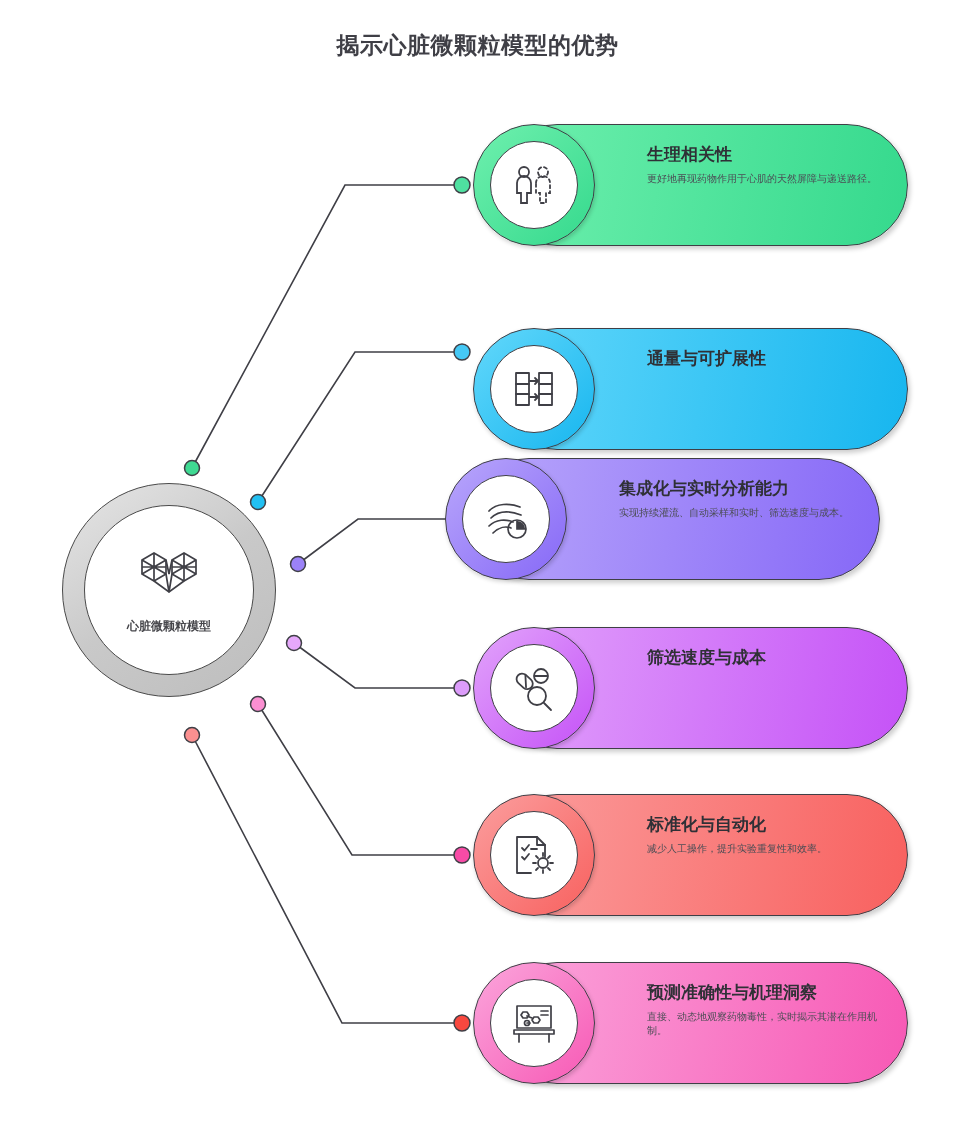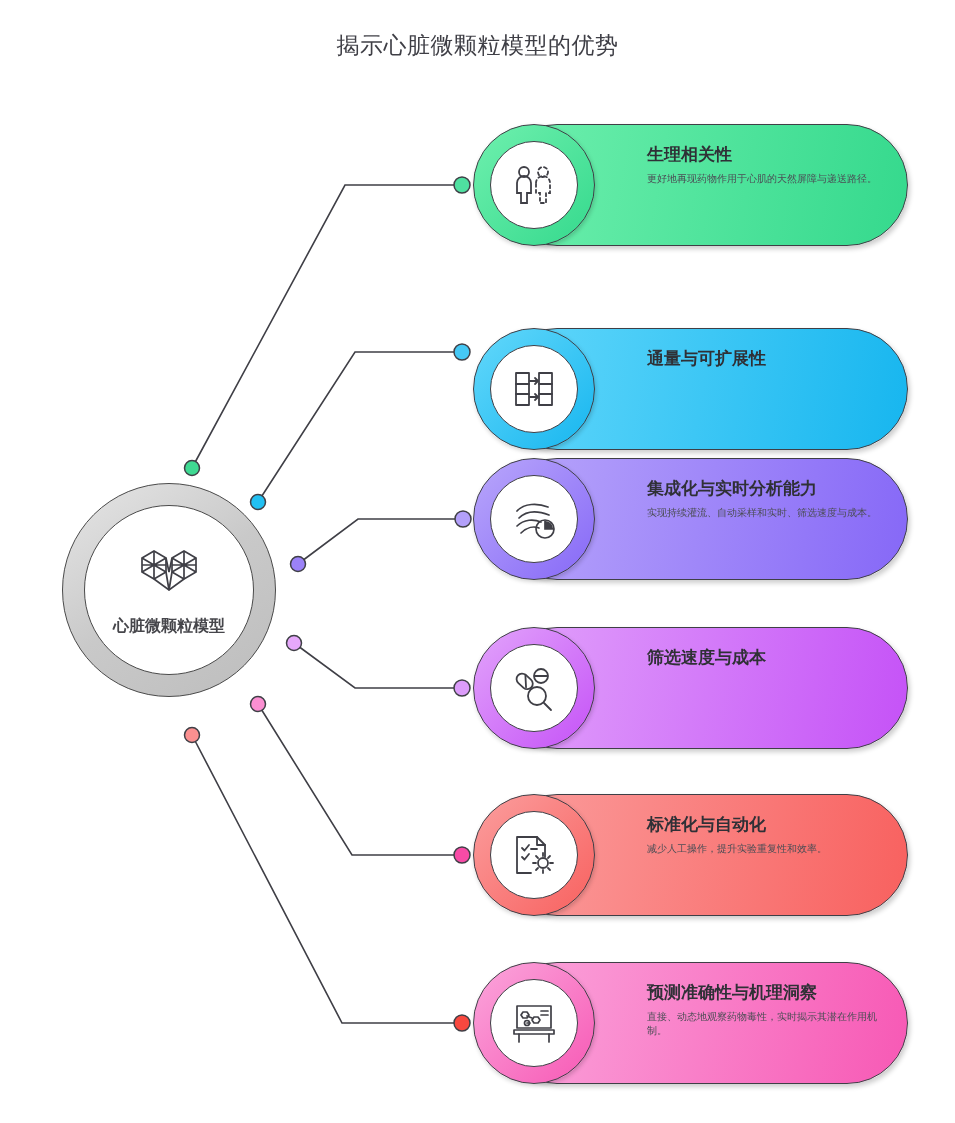--- a/index.html
+++ b/index.html
@@ -8,21 +8,21 @@
     background:#ffffff;
     font-family:"Liberation Sans","DejaVu Sans",sans-serif;
     overflow:hidden;
     position:relative;
   }
   #stage{position:absolute;left:0;top:0;width:955px;height:1123px;}
 
   .title{
     position:absolute;left:0;top:30px;width:955px;
     text-align:center;
-    font-size:23px;font-weight:normal;color:#3f3f46;
+    font-size:23px;font-weight:bold;color:#3f3f46;
     letter-spacing:.5px;
   }
 
   svg.links{position:absolute;left:0;top:0;width:955px;height:1123px;}
 
   
   .hub{
     position:absolute;left:62px;top:483px;width:214px;height:214px;
     border-radius:50%;
     background:linear-gradient(145deg,#e6e6e6 0%,#c9c9c9 50%,#bdbdbd 100%);
@@ -30,21 +30,21 @@
     box-sizing:border-box;
     display:flex;align-items:center;justify-content:center;
   }
   .hub-inner{
     width:168px;height:168px;border-radius:50%;
     background:#ffffff;border:1.6px solid #4a4a4a;
     display:flex;flex-direction:column;align-items:center;justify-content:center;
     gap:12px;
   }
   .hub-label{
-    font-size:16px;font-weight:bold;color:#46464b;white-space:nowrap;
+    font-size:12px;font-weight:bold;color:#46464b;white-space:nowrap;
   }
 
   
   .card{
     position:absolute;
     height:122px;
     border-radius:61px;
     border:1.5px solid #3f3f46;
     box-sizing:border-box;
     box-shadow:2px 3px 5px rgba(0,0,0,.20);
@@ -154,21 +154,21 @@
           <path d="M22 18 h7 M27 15 l3 3 -3 3"></path>
           <path d="M22 34 h7 M27 31 l3 3 -3 3"></path>
         </svg>
       </div>
     </div>
     <div class="card-text">
       <p class="card-title">通量与可扩展性</p>
     </div>
   </div>
 
-  <div class="card" style="left:496px;top:458px;width:412px;background:linear-gradient(100deg,#b9a7fb 0%,#8668f7 100%);">
+  <div class="card" style="left:468px;top:458px;width:412px;background:linear-gradient(100deg,#b9a7fb 0%,#8668f7 100%);">
     <div class="badge" style="background:linear-gradient(135deg,#b9a7fb 0%,#8668f7 100%);">
       <div class="badge-inner">
         <svg width="52" height="52" viewBox="0 0 52 52" fill="none" stroke="#3f3f46" stroke-width="1.7" stroke-linecap="round">
           <path d="M9 18 C16 10 30 10 40 14"></path>
           <path d="M11 25 C19 17 31 18 41 22"></path>
           <path d="M9 33 C16 26 26 26 33 29"></path>
           <path d="M13 40 C19 34 26 33 31 35"></path>
           <circle cx="37" cy="36" r="9"></circle>
           <path d="M37 28 v8 h8"></path>
           <path d="M37 36 L45 36 A8 8 0 0 0 37 28 z" fill="#3f3f46" stroke="none"></path>

